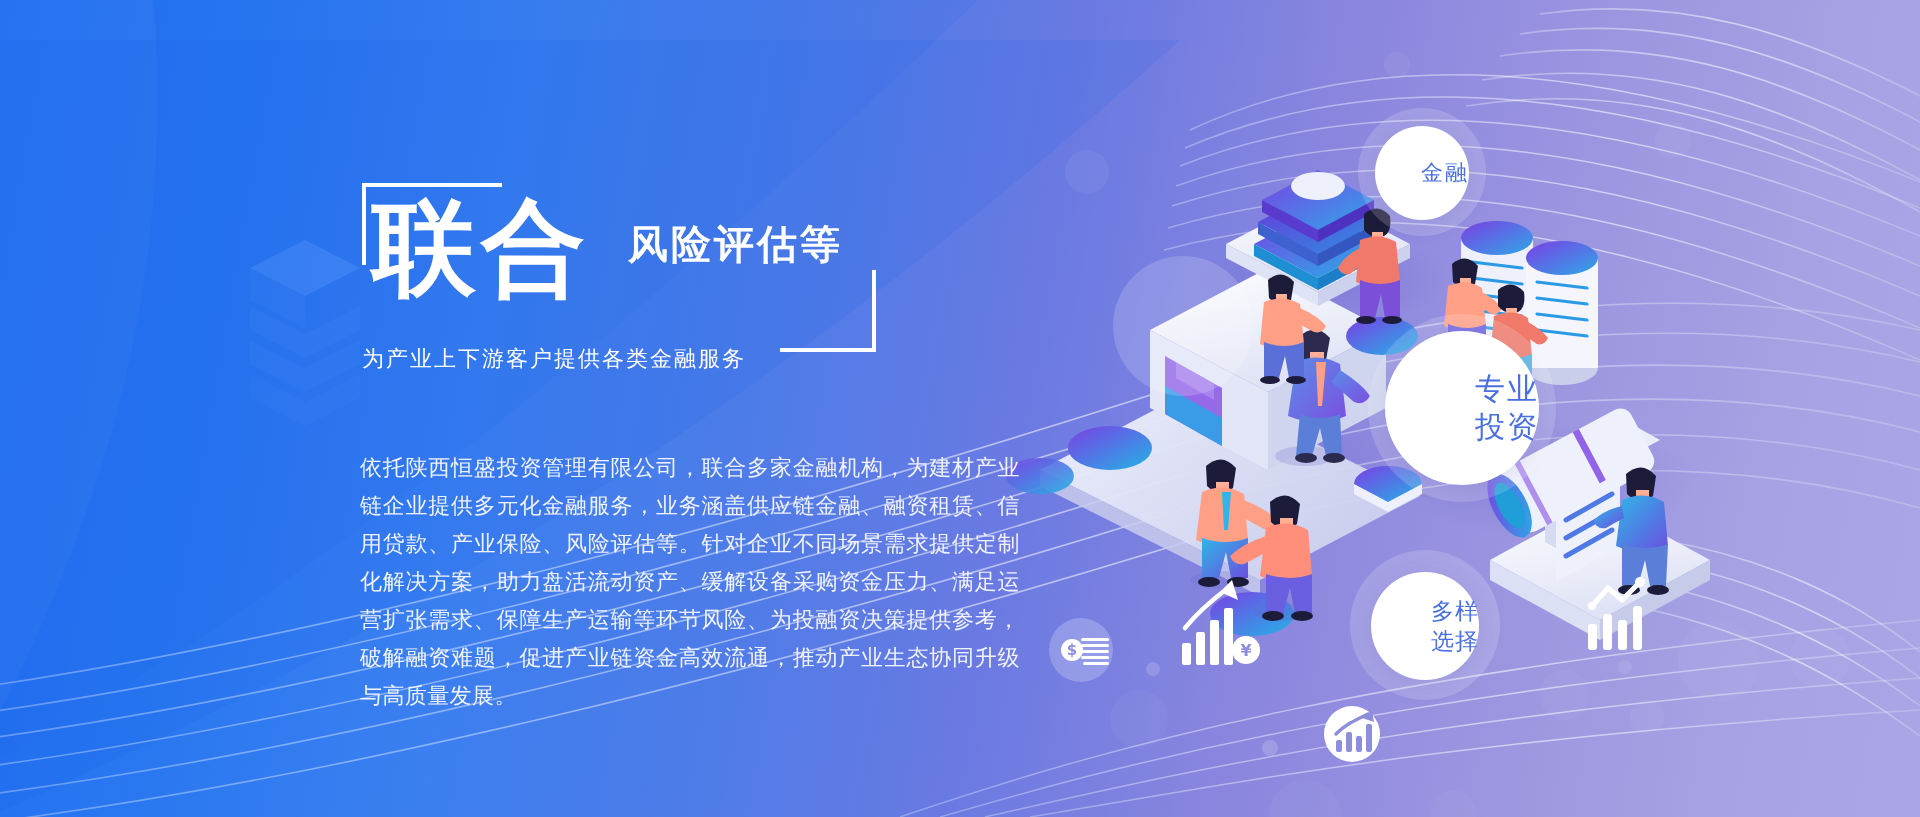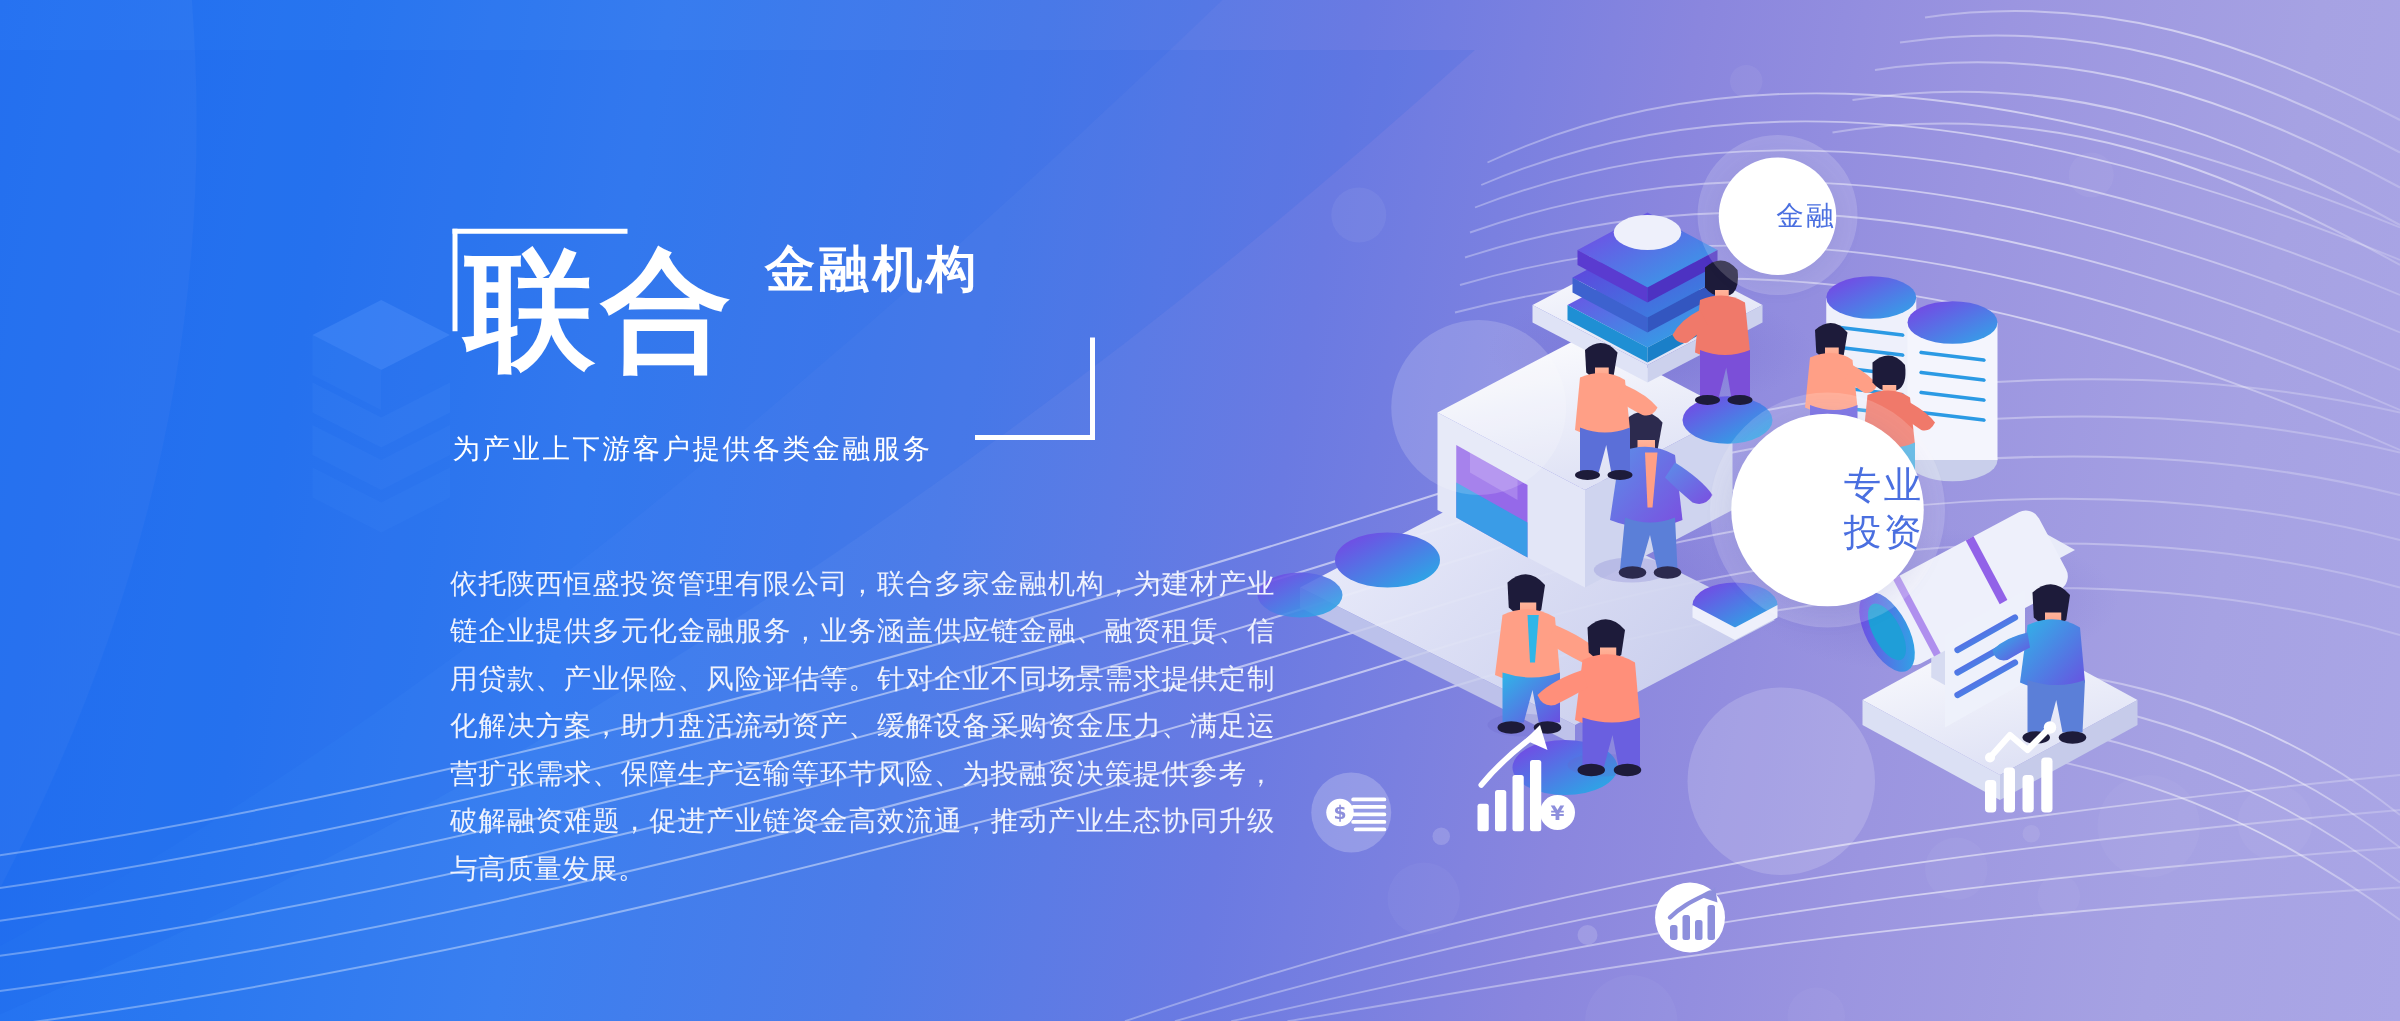--- a/index.html
+++ b/index.html
@@ -26,21 +26,21 @@
     left:362px; top:183px; width:140px; height:82px;
     border-width:4px 0 0 4px; border-right:0; border-bottom:0;
   }
   #bracket-br {
     left:780px; top:270px; width:96px; height:82px;
     border-width:0 4px 4px 0; border-left:0; border-top:0;
   }
 
   #title-row {
     position:absolute; left:372px; top:196px;
-    display:flex; align-items:flex-start; gap:22px;
+    display:flex; align-items:center; gap:38px;
   }
   #title-main {
     font-size:104px; line-height:1.0; font-weight:bold; color:#ffffff;
     letter-spacing:5px; white-space:nowrap;
     font-family:"DejaVu Sans","Liberation Sans",sans-serif;
   }
   #title-sub {
     font-size:40px; line-height:1.0; font-weight:bold; color:#ffffff;
     letter-spacing:3px; white-space:nowrap; padding-bottom:9px;
     font-family:"DejaVu Sans","Liberation Sans",sans-serif;
@@ -431,29 +431,33 @@
 
     <span class="bubble-halo" style="left:1113px;top:256px;width:140px;height:140px;"></span>
 
     <span class="bubble-halo" style="left:1368px;top:314px;width:188px;height:188px;"></span>
     <div class="bubble" style="left:1385px;top:331px;width:154px;height:154px;font-size:30px;line-height:38px;letter-spacing:2px;">
       <span>专业</span>
       <span>投资</span>
     </div>
 
     <span class="bubble-halo" style="left:1350px;top:550px;width:150px;height:150px;"></span>
+    <div class="bubble" style="left:1371px;top:572px;width:108px;height:108px;font-size:23px;line-height:30px;letter-spacing:1px;">
+      <span>多样</span>
+      <span>选择</span>
+    </div>
   </div>
 
   <div id="textblock">
     <div class="bracket" id="bracket-tl"></div>
     <div class="bracket" id="bracket-br"></div>
 
     <div id="title-row">
       <span id="title-main">联合</span>
-      <span id="title-sub">金融机构</span>
+      <span id="title-sub">风险评估等</span>
     </div>
 
     <div id="subtitle">为产业上下游客户提供各类金融服务</div>
 
     <p id="paragraph">依托陕西恒盛投资管理有限公司，联合多家金融机构，为建材产业链企业提供多元化金融服务，业务涵盖供应链金融、融资租赁、信用贷款、产业保险、风险评估等。针对企业不同场景需求提供定制化解决方案，助力盘活流动资产、缓解设备采购资金压力、满足运营扩张需求、保障生产运输等环节风险、为投融资决策提供参考，破解融资难题，促进产业链资金高效流通，推动产业生态协同升级与高质量发展。</p>
   </div>
 
 </div>
 
 </body></html>

